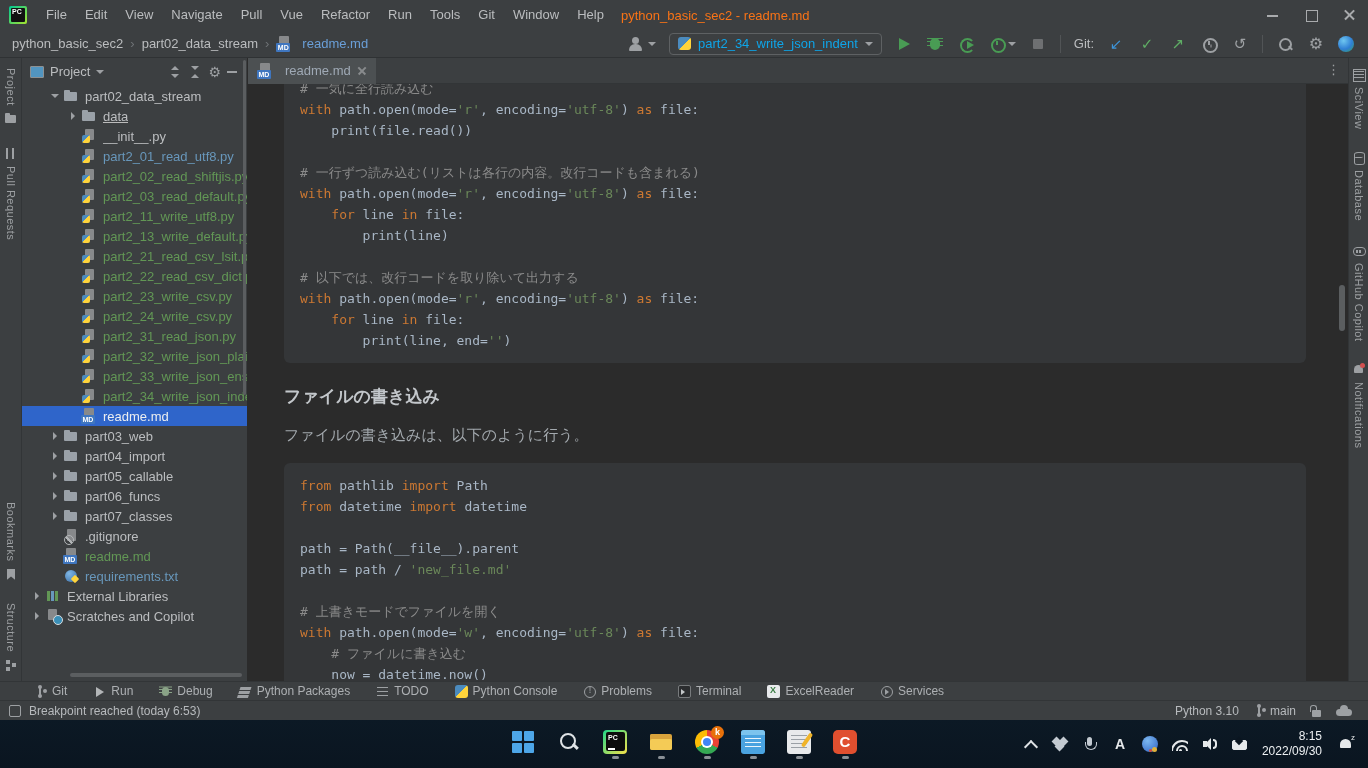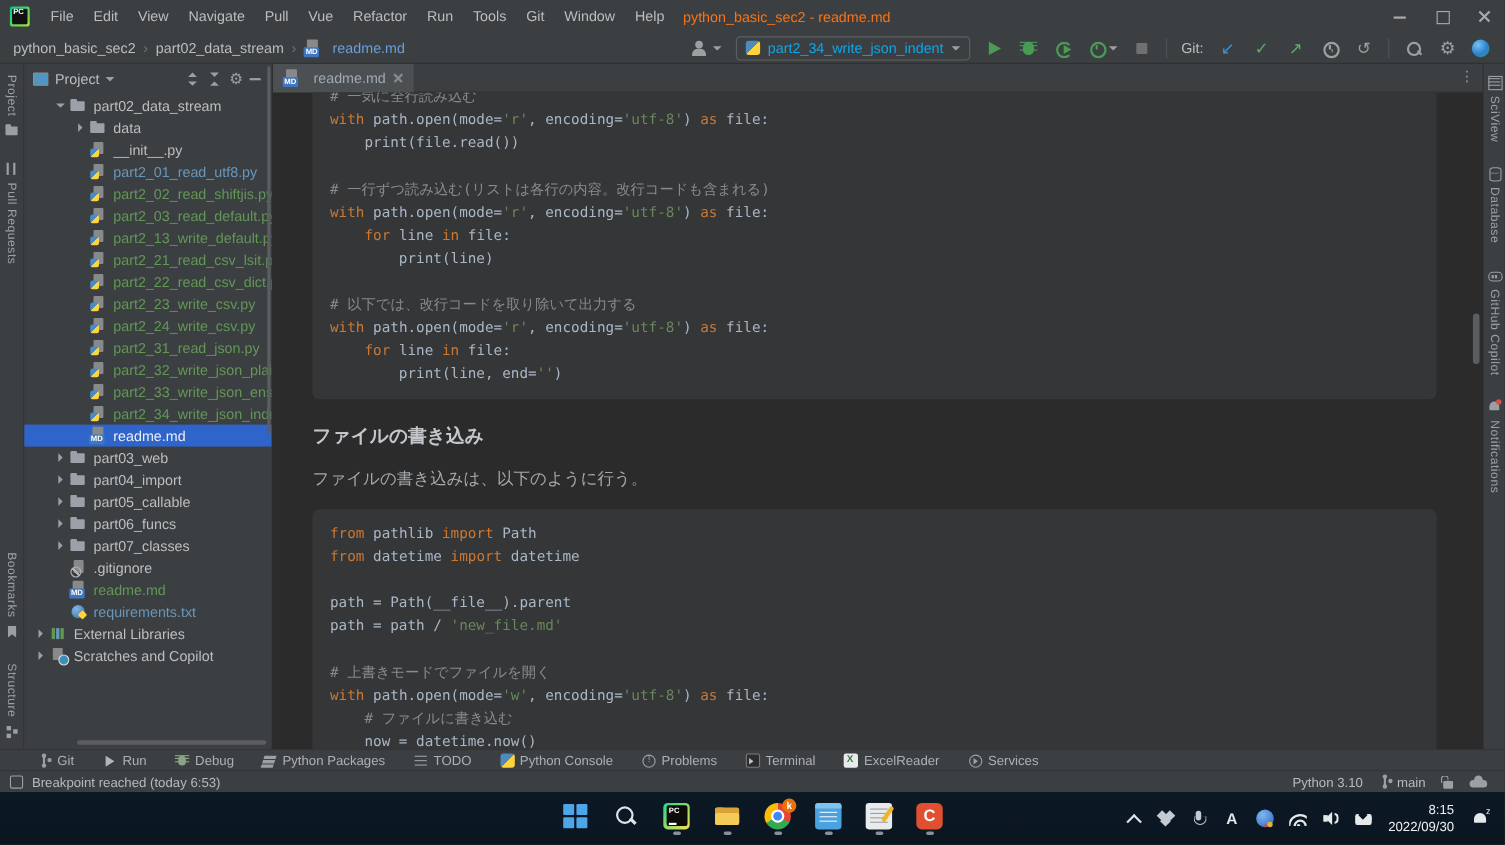--- a/index.html
+++ b/index.html
@@ -328,21 +328,21 @@
       <span class="ph-chevs ph-collapse"></span>
       <span class="ph-gear">⚙</span>
       <span class="ph-min"></span>
     </div>
     <div id="tree">
         <div class="trow" style="padding-left: 26px;">
           <span class="chev chev-down"></span>
           <span class="fi fi-folder"></span>
           <span class="tlabel k-default">part02_data_stream</span>
         </div>
-        <div class="trow" style="padding-left: 44px;">
+        <div class="trow" style="padding-left: 44px; text-decoration: underline;">
           <span class="chev chev-right"></span>
           <span class="fi fi-folder"></span>
           <span class="tlabel k-default">data</span>
         </div>
         <div class="trow" style="padding-left: 44px;">
           <span class="chev"></span>
           <span class="fi fi-py"></span>
           <span class="tlabel k-default">__init__.py</span>
         </div>
         <div class="trow" style="padding-left: 44px;">
@@ -352,20 +352,25 @@
         </div>
         <div class="trow" style="padding-left: 44px;">
           <span class="chev"></span>
           <span class="fi fi-py"></span>
           <span class="tlabel k-green">part2_02_read_shiftjis.py</span>
         </div>
         <div class="trow" style="padding-left: 44px;">
           <span class="chev"></span>
           <span class="fi fi-py"></span>
           <span class="tlabel k-green">part2_03_read_default.py</span>
+        </div>
+        <div class="trow" style="padding-left: 44px;">
+          <span class="chev"></span>
+          <span class="fi fi-py"></span>
+          <span class="tlabel k-green">part2_11_write_utf8.py</span>
         </div>
         <div class="trow" style="padding-left: 44px;">
           <span class="chev"></span>
           <span class="fi fi-py"></span>
           <span class="tlabel k-green">part2_13_write_default.py</span>
         </div>
         <div class="trow" style="padding-left: 44px;">
           <span class="chev"></span>
           <span class="fi fi-py"></span>
           <span class="tlabel k-green">part2_21_read_csv_lsit.py</span>

